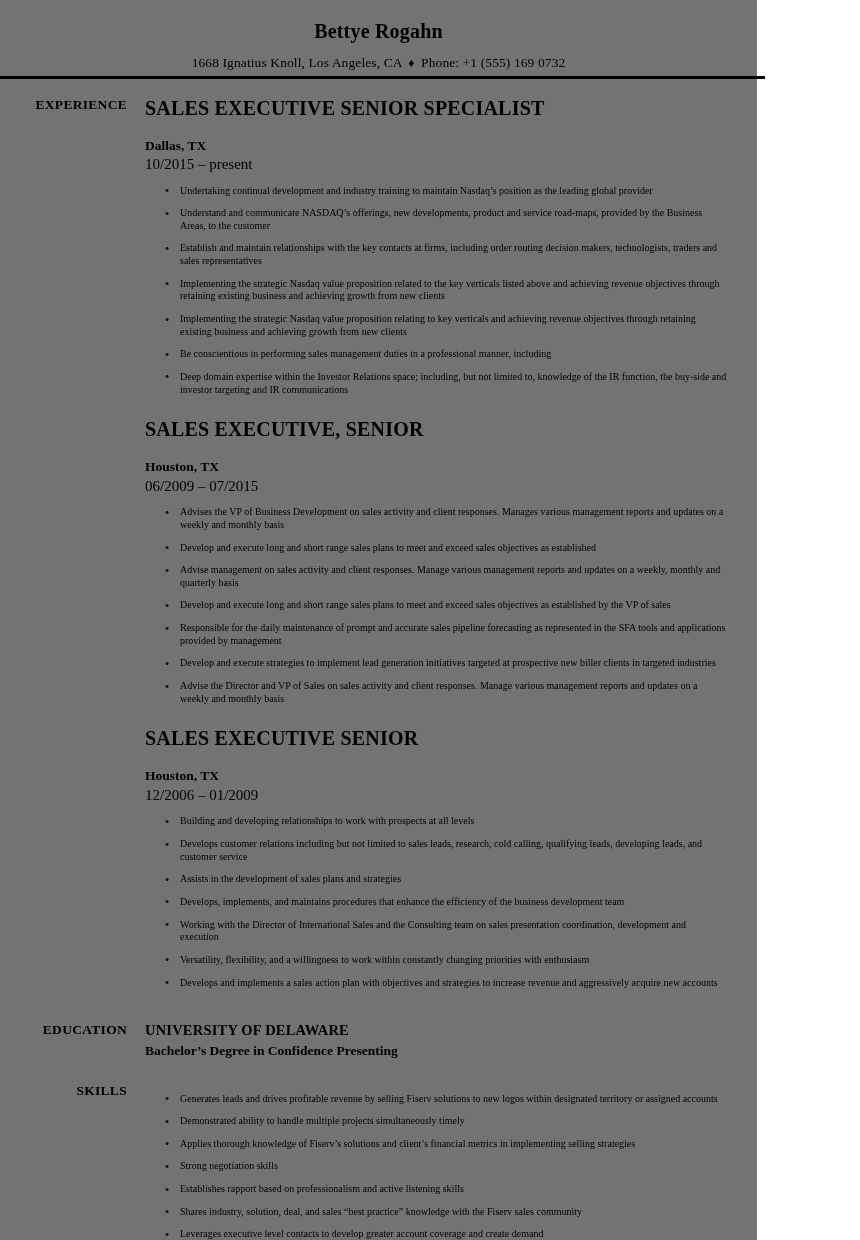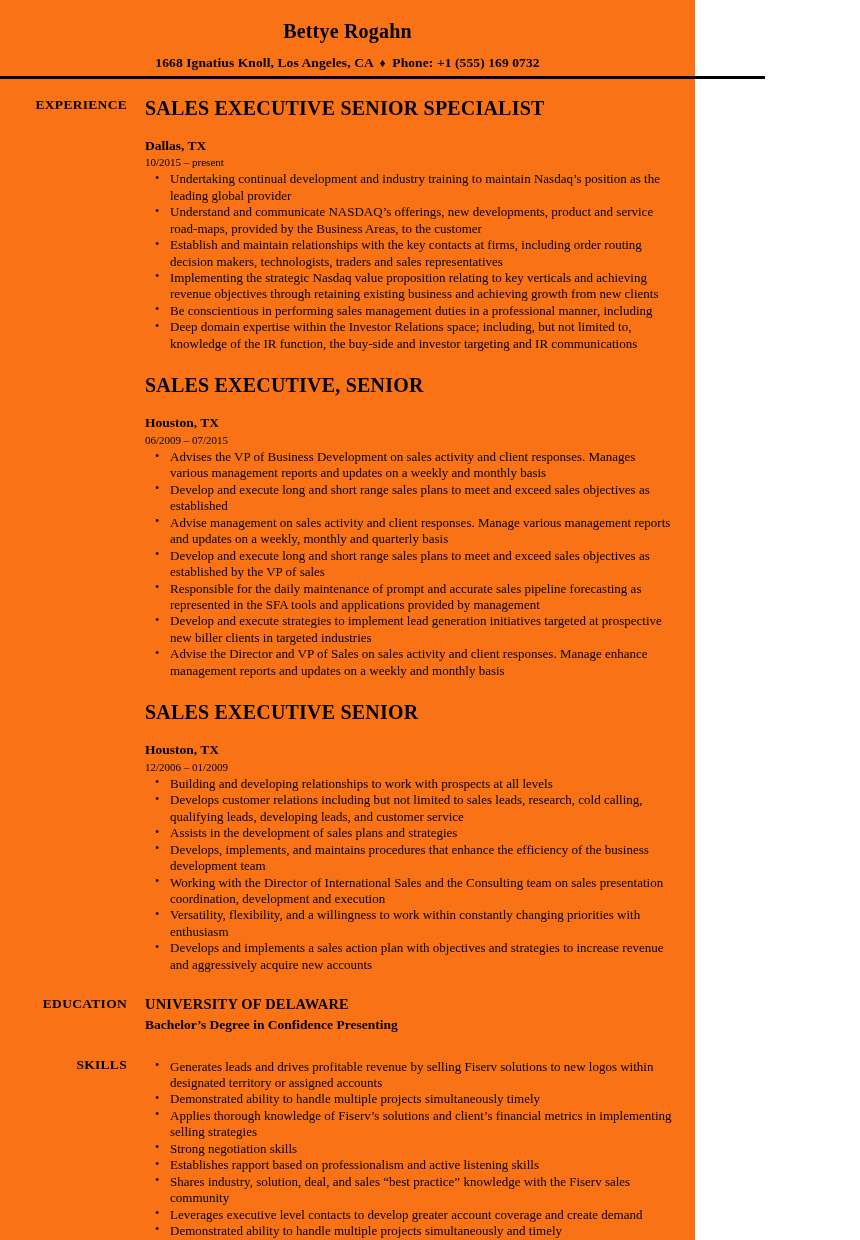--- a/index.html
+++ b/index.html
@@ -10,42 +10,42 @@
   body {
     width: 860px;
     height: 1240px;
     overflow: hidden;
     font-family: "Liberation Serif", "DejaVu Serif", serif;
     color: #000000;
     -webkit-font-smoothing: antialiased;
   }
   .page {
     position: relative;
-    width: 695px;
+    width: 757px;
     height: 1240px;
     box-sizing: border-box;
     padding: 0;
-    background: #f97316;
+    background: #737373;
   }
 
   
   .header {
     padding-top: 20px;
     text-align: center;
   }
   .cand-name {
     font-size: 20px;
     font-weight: bold;
     letter-spacing: 0.2px;
     line-height: 1.1;
     margin: 0;
   }
   .contact-line {
     font-size: 13.5px;
-    font-weight: bold;
+    font-weight: normal;
     margin-top: 13px;
     letter-spacing: 0.1px;
   }
   .diamond {
     font-size: 12px;
     padding: 0 3px;
   }
   .rule {
     width: 765px;
     height: 2.5px;
@@ -88,36 +88,36 @@
     letter-spacing: 0.2px;
     line-height: 1.25;
   }
   .job-loc {
     font-size: 13.5px;
     font-weight: bold;
     line-height: 1.3;
     margin-top: 16px;
   }
   .job-dates {
-    font-size: 11px;
+    font-size: 15px;
     line-height: 1.3;
     margin-top: 1px;
   }
 
   ul.bullets {
     list-style: none;
     margin: 2px 0 0 0;
     padding: 0;
   }
   ul.bullets > li {
     position: relative;
     padding-left: 25px;
-    font-size: 13px;
+    font-size: 10px;
     line-height: 1.265;
-    margin: 0;
+    margin: 10px;
   }
   ul.bullets > li::before {
     content: "\2022";
     position: absolute;
     left: 10px;
     top: -0.5px;
     font-size: 12px;
     line-height: inherit;
   }
 
@@ -161,38 +161,39 @@
       <div class="sec-body">
 
         <div class="job">
           <div class="job-title">SALES EXECUTIVE SENIOR SPECIALIST</div>
           <div class="job-loc">Dallas, TX</div>
           <div class="job-dates">10/2015 – present</div>
           <ul class="bullets">
             <li>Undertaking continual development and industry training to maintain Nasdaq’s position as the leading global provider</li>
             <li>Understand and communicate NASDAQ’s offerings, new developments, product and service road-maps, provided by the Business Areas, to the customer</li>
             <li>Establish and maintain relationships with the key contacts at firms, including order routing decision makers, technologists, traders and sales representatives</li>
+            <li>Implementing the strategic Nasdaq value proposition related to the key verticals listed above and achieving revenue objectives through retaining existing business and achieving growth from new clients</li>
             <li>Implementing the strategic Nasdaq value proposition relating to key verticals and achieving revenue objectives through retaining existing business and achieving growth from new clients</li>
             <li>Be conscientious in performing sales management duties in a professional manner, including</li>
             <li>Deep domain expertise within the Investor Relations space; including, but not limited to, knowledge of the IR function, the buy-side and investor targeting and IR communications</li>
           </ul>
         </div>
 
         <div class="job">
           <div class="job-title">SALES EXECUTIVE, SENIOR</div>
           <div class="job-loc">Houston, TX</div>
           <div class="job-dates">06/2009 – 07/2015</div>
           <ul class="bullets">
             <li>Advises the VP of Business Development on sales activity and client responses. Manages various management reports and updates on a weekly and monthly basis</li>
             <li>Develop and execute long and short range sales plans to meet and exceed sales objectives as established</li>
             <li>Advise management on sales activity and client responses. Manage various management reports and updates on a weekly, monthly and quarterly basis</li>
             <li>Develop and execute long and short range sales plans to meet and exceed sales objectives as established by the VP of sales</li>
             <li>Responsible for the daily maintenance of prompt and accurate sales pipeline forecasting as represented in the SFA tools and applications provided by management</li>
             <li>Develop and execute strategies to implement lead generation initiatives targeted at prospective new biller clients in targeted industries</li>
-            <li>Advise the Director and VP of Sales on sales activity and client responses. Manage enhance management reports and updates on a weekly and monthly basis</li>
+            <li>Advise the Director and VP of Sales on sales activity and client responses. Manage various management reports and updates on a weekly and monthly basis</li>
           </ul>
         </div>
 
         <div class="job">
           <div class="job-title">SALES EXECUTIVE SENIOR</div>
           <div class="job-loc">Houston, TX</div>
           <div class="job-dates">12/2006 – 01/2009</div>
           <ul class="bullets">
             <li>Building and developing relationships to work with prospects at all levels</li>
             <li>Develops customer relations including but not limited to sales leads, research, cold calling, qualifying leads, developing leads, and customer service</li>

